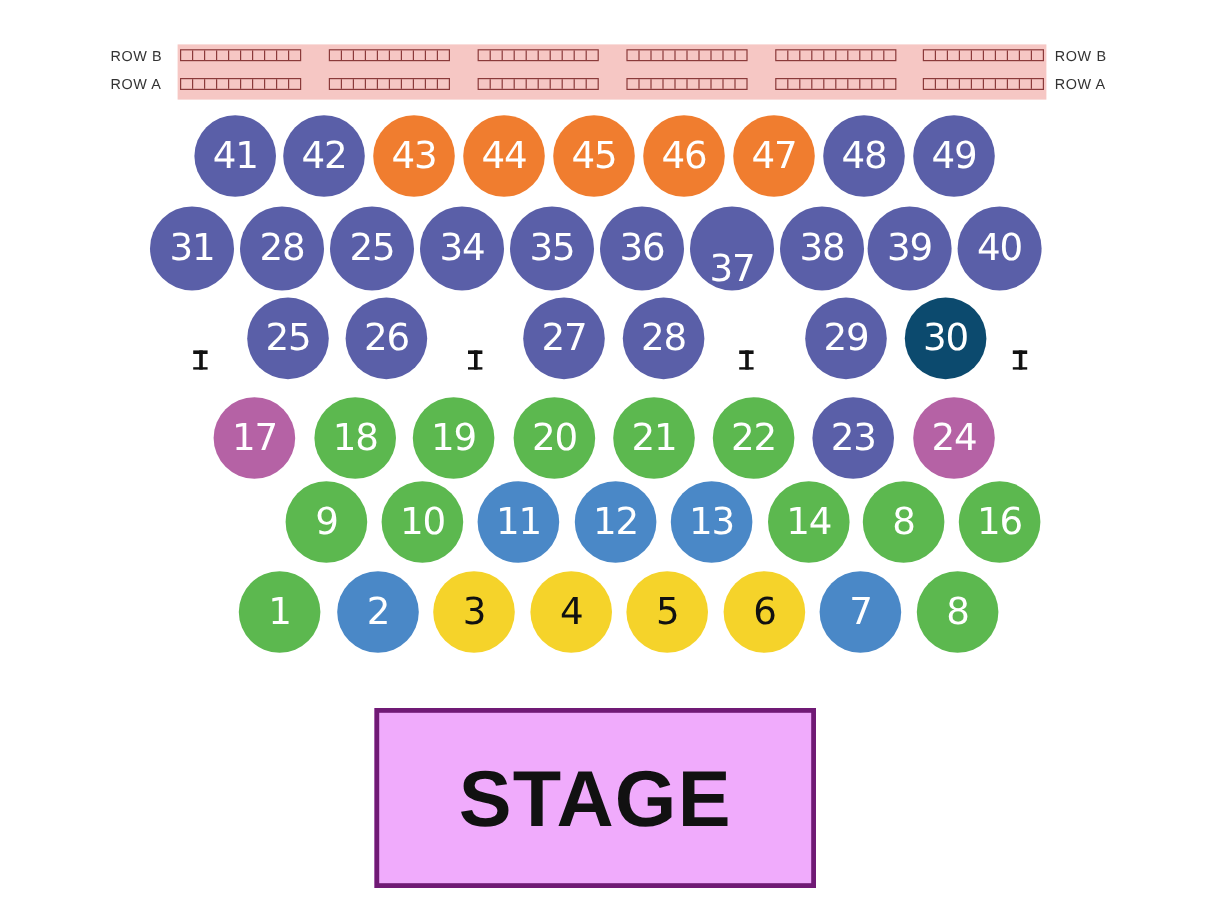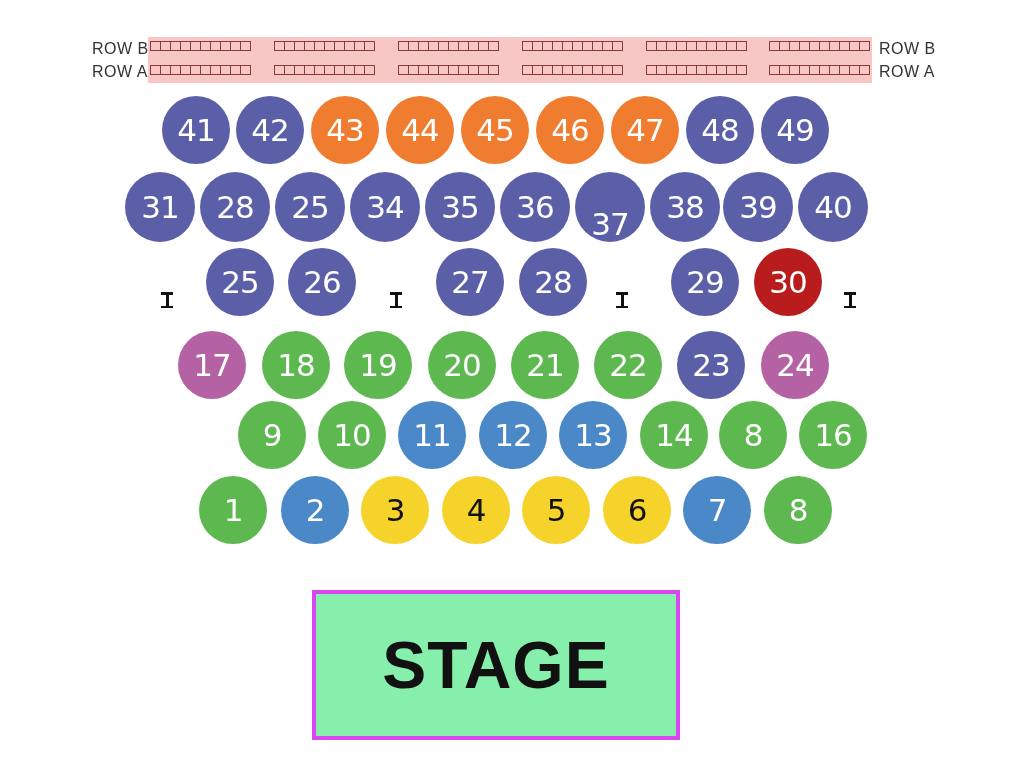--- a/index.html
+++ b/index.html
@@ -1,31 +1,31 @@
 <!DOCTYPE html>
 <html><head>
 <meta charset="utf-8">
 <style>
   html, body { margin:0; padding:0; background:#ffffff; }
   body { width:1024px; height:768px; position:relative; overflow:hidden; font-family:"DejaVu Sans", sans-serif; }
-  .row-label { position:absolute; font-family:"Liberation Sans", sans-serif; font-size:16px; color:#333; letter-spacing:0.5px; }
+  .row-label { position:absolute; font-family:"Liberation Sans", sans-serif; font-size:12px; color:#333; letter-spacing:0.5px; }
   .balcony { position:absolute; left:148px; top:37px; width:724px; height:46px; background:#f6c7c4; }
   .segment { position:absolute; height:10px; display:flex; box-sizing:border-box; border:1.5px solid #8b3a3a; }
   .segment .cell { flex:1; border-right:1px solid #8b3a3a; }
   .segment .cell:last-child { border-right:none; }
   .seat { position:absolute; border-radius:50%; display:flex; align-items:center; justify-content:center;
           color:#fff; font-family:"DejaVu Sans", sans-serif; font-size:31px; font-weight:normal; letter-spacing:-1px; cursor:pointer; }
   .seat.dark-text { color:#111; }
   .table-icon { position:absolute; width:14px; height:16px; }
   .table-icon .bar-top, .table-icon .bar-bot { position:absolute; left:1px; width:12px; height:2.5px; background:#111; }
   .table-icon .bar-top { top:0; }
   .table-icon .bar-bot { bottom:0; }
   .table-icon .stem { position:absolute; left:5.5px; top:0; width:3px; height:16px; background:#111; }
-  .stage { position:absolute; left:312px; top:590px; width:368px; height:150px; box-sizing:border-box; border:4px solid #d946ef;
-           display:flex; align-items:center; justify-content:center; background:#86efac; }
+  .stage { position:absolute; left:312px; top:590px; width:368px; height:150px; box-sizing:border-box; border:4px solid #701a75;
+           display:flex; align-items:center; justify-content:center; background:#f0abfc; }
   .stage span { font-family:"Liberation Sans", sans-serif; font-weight:bold; font-size:66px; color:#111; letter-spacing:1px; }
 </style>
 </head>
 <body>
 
 <div class="balcony" id="balcony">
     <div class="segment" style="left: 2px; top: 4px; width: 101px;">
       <div class="cell"></div>
       <div class="cell"></div>
       <div class="cell"></div>
@@ -241,21 +241,21 @@
     </div>
     <div class="seat" style="width: 68px; height: 68px; left: 436px; top: 248px; background: rgb(90, 95, 168);">
       <span>27</span>
     </div>
     <div class="seat" style="width: 68px; height: 68px; left: 519px; top: 248px; background: rgb(90, 95, 168);">
       <span>28</span>
     </div>
     <div class="seat" style="width: 68px; height: 68px; left: 671px; top: 248px; background: rgb(90, 95, 168);">
       <span>29</span>
     </div>
-    <div class="seat" style="width: 68px; height: 68px; left: 754px; top: 248px; background: #b91c1c;">
+    <div class="seat" style="width: 68px; height: 68px; left: 754px; top: 248px; background: #0c4a6e;">
       <span>30</span>
     </div>
     <div class="seat" style="width: 68px; height: 68px; left: 178px; top: 331px; background: rgb(181, 98, 165);">
       <span>17</span>
     </div>
     <div class="seat" style="width: 68px; height: 68px; left: 262px; top: 331px; background: rgb(92, 184, 79);">
       <span>18</span>
     </div>
     <div class="seat" style="width: 68px; height: 68px; left: 344px; top: 331px; background: rgb(92, 184, 79);">
       <span>19</span>

